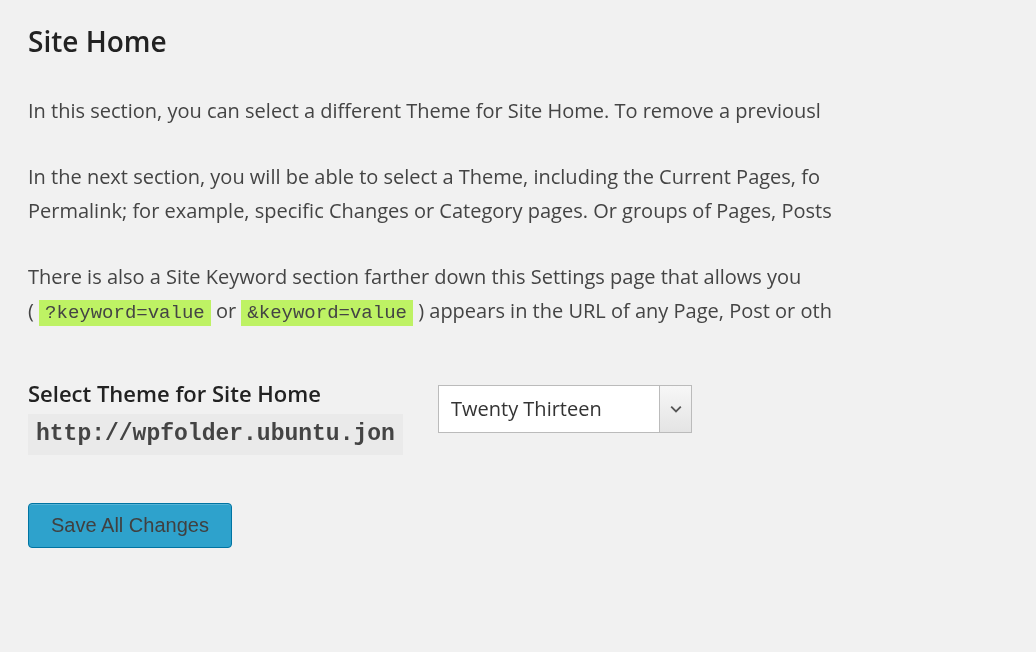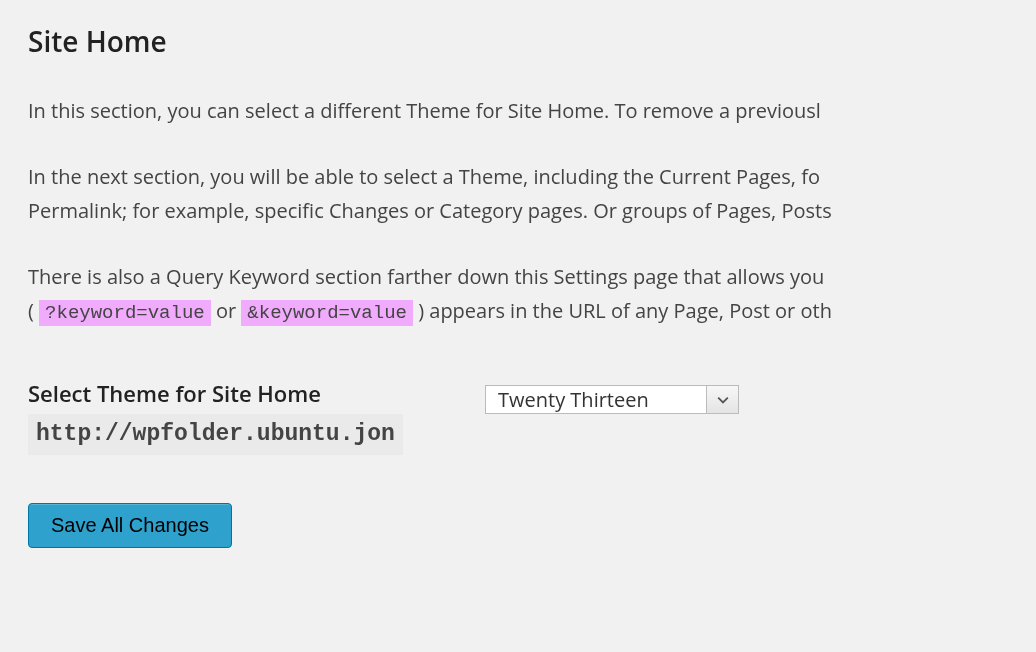--- a/index.html
+++ b/index.html
@@ -29,21 +29,21 @@
       color: #444;
       margin-bottom: 28px;
       line-height: 1.7;
       white-space: nowrap;
       margin-top: 32px;
     }
     .italic {
     }
     .code-inline {
       font-family: Consolas, "Courier New", monospace;
-      background: #f0abfc;
+      background: #bef264;
       padding: 2px 6px;
       font-size: 19px;
     }
     .form-table {
       display: flex;
       align-items: flex-start;
       margin-top: 48px;
       margin-bottom: 48px;
     }
     .form-label-col {
@@ -65,22 +65,21 @@
       display: inline-block;
     }
     .form-input-col {
       padding-top: 8px;
     }
     .select-wrap {
       display: inline-flex;
       align-items: stretch;
       border: 1px solid #bbb;
       background: #000000;
-      height: 29px;
-      margin-left: 47px;
+      height: 48px;
     }
     .select-text {
       padding: 6px 12px;
       font-size: 20px;
       color: #333;
       min-width: 220px;
       display: flex;
       align-items: center;
       background: #fff;
     }
@@ -93,21 +92,21 @@
       justify-content: center;
     }
     .select-btn svg {
       width: 12px;
       height: 12px;
     }
     .button-primary {
       display: inline-block;
       background: #2ea2cc;
       border: 1px solid #0074a2;
-      color: #000000;
+      color: #404040;
       font-size: 20px;
       padding: 10px 22px;
       border-radius: 4px;
       cursor: pointer;
       font-weight: 400;
       box-shadow: inset 0 1px 0 rgba(255,255,255,0.2);
     }
     .para-inline {
       display: inline;
     }
@@ -120,21 +119,21 @@
 <h2>Site Home</h2>
 
 <p>In this section, you can select a different Theme for Site Home. To remove a previousl</p>
 
 <p>
   <span class="para-inline">In the </span><span class="para-inline italic">next</span><span class="para-inline"> section, you will be able to select a Theme, including the Current Pages, fo</span><br>
   <span class="para-inline">Permalink; for example, specific Changes or Category pages. Or groups of Pages, Posts </span>
 </p>
 
 <p>
-  <span class="para-inline">There is also a Query Keyword section farther down this Settings page that allows you</span><br>
+  <span class="para-inline">There is also a Site Keyword section farther down this Settings page that allows you</span><br>
   <span class="para-inline">( </span><span class="code-inline">?keyword=value</span><span class="para-inline">  or  </span><span class="code-inline">&amp;keyword=value</span><span class="para-inline"> ) appears in the URL of any Page, Post or oth</span><br>
 </p>
 
 <div class="form-table">
   <div class="form-label-col">
     <div class="form-label-title">Select Theme for Site Home</div>
     <span class="form-label-url">http://wpfolder.ubuntu.jon</span>
   </div>
   <div class="form-input-col">
     <div class="select-wrap">

